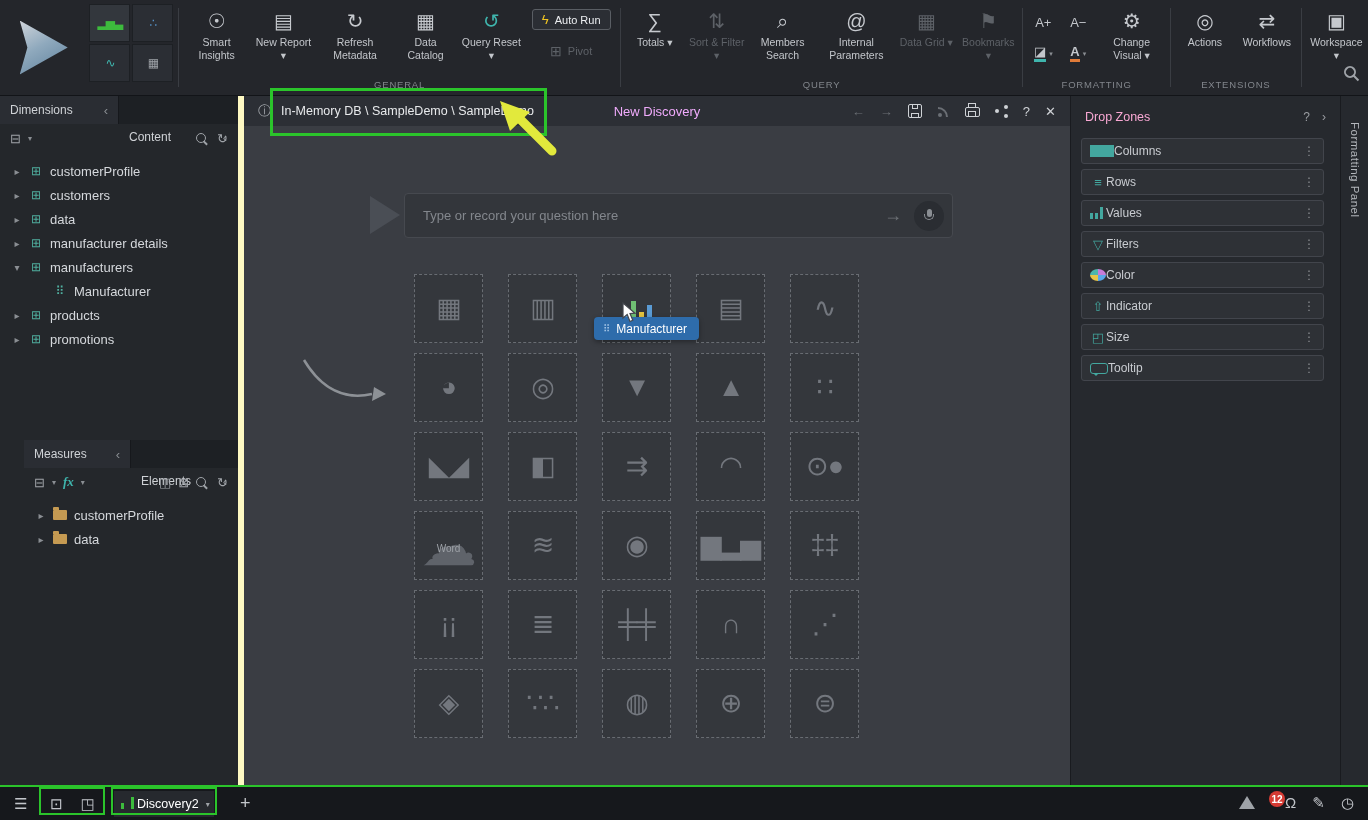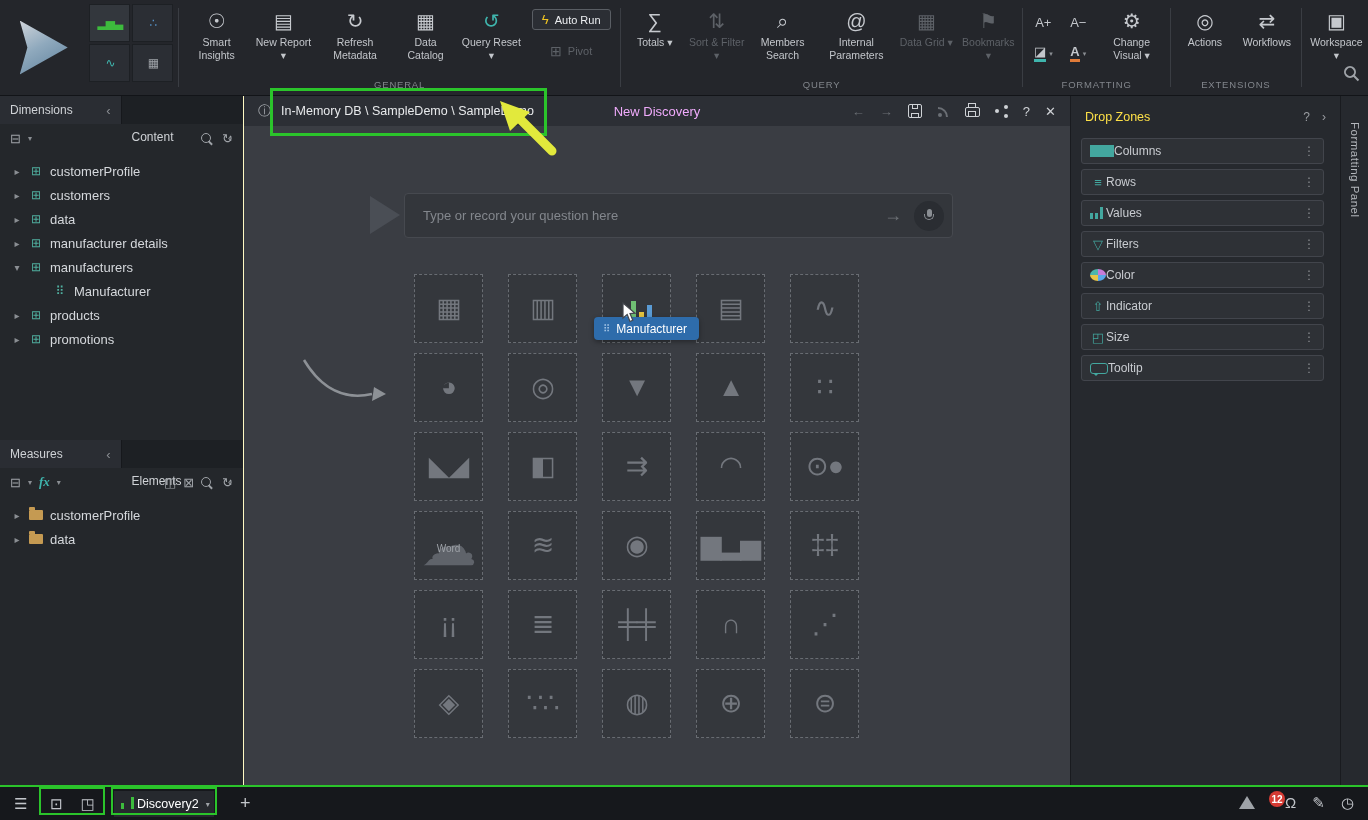--- a/index.html
+++ b/index.html
@@ -35,23 +35,23 @@
   .fmt-grid{display:grid;grid-template-columns:34px 36px;grid-auto-rows:31px;margin-top:7px;}
   .fmt-btn{display:flex;align-items:center;justify-content:center;gap:3px;font-size:13px;color:#c3c6cb;}
   .fill-glyph{border-bottom:3px solid #3fb5ad;line-height:1.1;}
   .fontcolor-glyph{border-bottom:3px solid #e07b39;font-weight:bold;line-height:1.1;}
   .mini-caret{font-size:7px;color:#8a8e93;}
   .pin{position:absolute;right:12px;top:66px;width:8px;height:8px;border:2px solid #9fa3a8;border-radius:50%;
        transform:rotate(-45deg);}
   .pin::after{content:"";position:absolute;left:2.5px;top:9px;width:2px;height:7px;background:#9fa3a8;}
   
   .sidebar-upper,.sidebar-lower{position:absolute;left:0;width:244px;background:#24272b;
-       border-right:1px solid #fef9c3;box-sizing:border-box;display:flex;flex-direction:column;}
+       border-right:6px solid #fef9c3;box-sizing:border-box;display:flex;flex-direction:column;}
   .sidebar-upper{top:96px;height:344px;}
-  .sidebar-lower{top:440px;height:345px;}
+  .sidebar-lower{top:440px;height:345px;padding-left:24px;}
   .ptabs{display:flex;height:28px;background:#1d2024;flex:none;}
   .ptab{flex:1;display:flex;align-items:center;justify-content:space-between;padding:0 10px;
         background:#2a2d33;border-right:1px solid #16181c;font-size:12px;color:#cfd2d6;}
   .ptab:last-child{background:#7f1d1d;margin-top:41px;}
   .pcol{color:#8a8e93;font-size:13px;}
   .ptoolbar{height:28px;display:flex;align-items:center;gap:7px;padding:0 10px;flex:none;}
   .tb-icon{color:#9fa3a8;font-size:13px;line-height:1;}
   .tb-caret{color:#8a8e93;font-size:8px;}
   .fx{color:#3fb5ad;font-style:italic;font-weight:bold;font-size:13px;font-family:"Liberation Serif",serif;}
   .spacer{flex:1;}
@@ -112,21 +112,21 @@
        background-image:linear-gradient(#5a9bd4,#5a9bd4),linear-gradient(#6fbf73,#6fbf73),linear-gradient(#e2c23f,#e2c23f),linear-gradient(#5a9bd4,#5a9bd4);
        background-size:5px 12px,5px 20px,5px 9px,5px 16px;background-position:1px 100%,9px 100%,17px 100%,25px 100%;background-repeat:no-repeat;}
   .chip{position:absolute;left:350px;top:191px;height:23px;display:inline-flex;align-items:center;gap:7px;background:#2e6cab;
        border-radius:4px;padding:0 12px 0 9px;color:#fff;font-size:12px;box-shadow:0 2px 5px rgba(0,0,0,.35);z-index:5;}
   .chip-grip{color:#a8c8e8;font-size:10px;letter-spacing:-1px;}
   .cursor{position:absolute;left:378px;top:176px;z-index:6;}
   
   .dz-panel{position:absolute;left:1070px;top:96px;width:270px;height:689px;background:#26292e;
        border-left:1px solid #191b1f;box-sizing:border-box;}
   .dz-header{height:42px;display:flex;align-items:center;padding:0 14px;gap:12px;}
-  .dz-title{font-size:12.5px;color:#fde047;flex:1;}
+  .dz-title{font-size:12.5px;color:#f9a8d4;flex:1;}
   .dz-help,.dz-expand{color:#9a9da2;font-size:12px;}
   .dz-list{padding:0 16px 0 10px;}
   .dz-item{height:26px;margin-bottom:5px;background:#2e3136;border:1px solid #42454c;border-radius:3px;
        display:flex;align-items:center;padding:0 8px;box-sizing:border-box;}
   .dz-icon{min-width:16px;display:inline-flex;justify-content:center;color:#43a79f;font-size:13px;line-height:1;}
   .dz-label{flex:1;font-size:12px;color:#c9ccd1;}
   .dz-kebab{color:#8b8e93;font-size:12px;}
   .cols-icon{width:3px;height:12px;background:#43a79f;box-shadow:4px 0 0 #43a79f,8px 0 0 #43a79f;margin-right:8px;}
   .vals-icon{position:relative;width:13px;height:12px;}
   .vals-icon::before{content:"";position:absolute;bottom:0;left:0;width:3px;height:6px;background:#43a79f;box-shadow:5px 0 0 #43a79f;}

